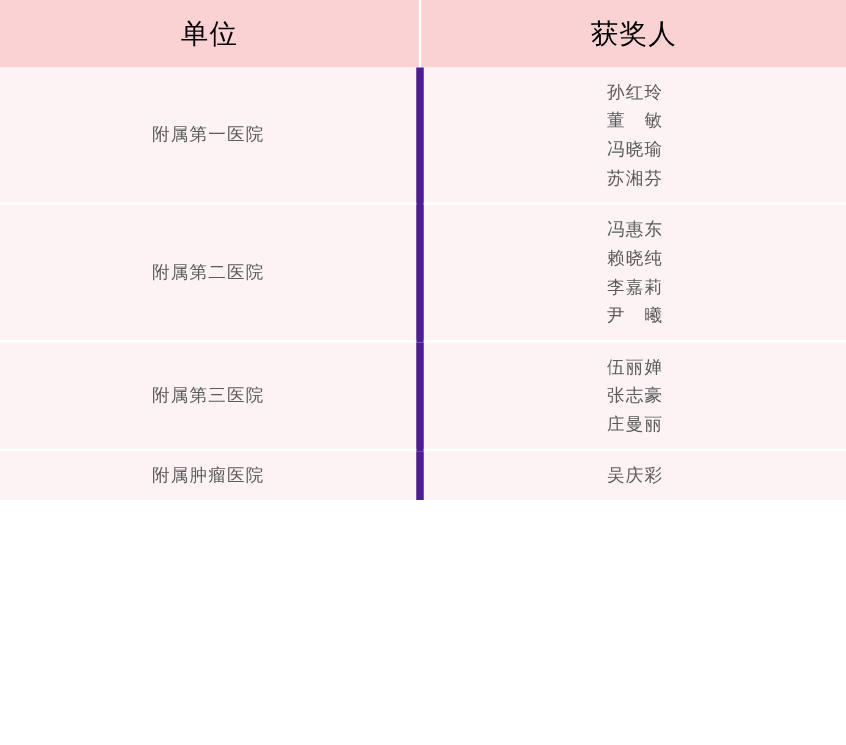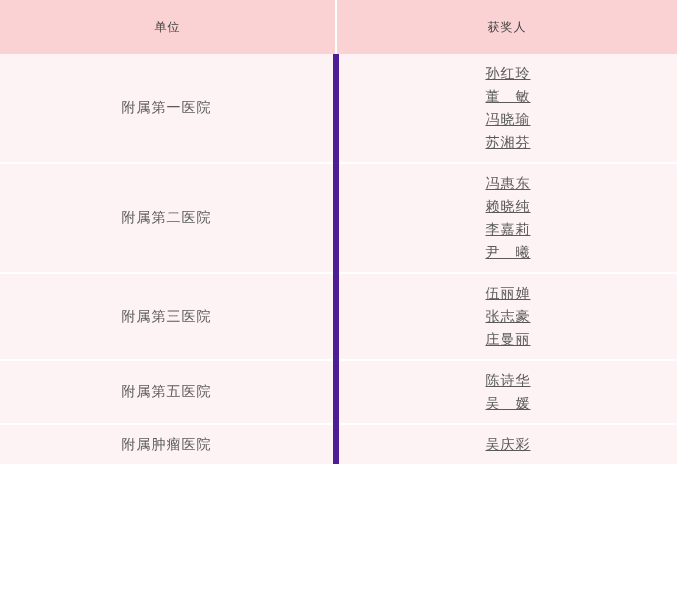--- a/index.html
+++ b/index.html
@@ -17,22 +17,22 @@
   .award-table {
     width: 677px;
     border-collapse: collapse;
     table-layout: fixed;
   }
   .award-table col.col-unit { width: 336px; }
   .award-table col.col-winner { width: 341px; }
 
   .award-table thead th {
     background: #fbd2d3;
-    color: #404040;
-    font-size: 12px;
+    color: #000000;
+    font-size: 22px;
     font-weight: normal;
     height: 52px;
     text-align: center;
     vertical-align: middle;
     border-right: 2px solid #ffffff;
     letter-spacing: 1px;
   }
   .award-table thead th:last-child {
     border-right: none;
     margin-left: 40px;
@@ -43,21 +43,20 @@
     border-bottom: 2px solid #ffffff;
     border-right: 6px solid #4c1d95;
     text-align: center;
     vertical-align: middle;
     font-size: 14px;
     color: #5a5a5a;
     padding: 8px 4px;
   }
   .award-table tbody td:last-child {
     border-right: none;
-    text-decoration: underline;
   }
   .award-table tbody tr:last-child td {
     border-bottom: none;
   }
   .unit-cell {
     letter-spacing: 1px;
   }
   .winner-list {
     display: block;
     line-height: 23px;
@@ -109,29 +108,20 @@
       <td class="unit-cell">附属第三医院</td>
       <td>
         <span class="winner-list">
           <span class="winner-name">伍丽婵</span>
           <span class="winner-name">张志豪</span>
           <span class="winner-name">庄曼丽</span>
         </span>
       </td>
     </tr>
     <tr>
-      <td class="unit-cell">附属第五医院</td>
-      <td>
-        <span class="winner-list">
-          <span class="winner-name">陈诗华</span>
-          <span class="winner-name">吴　媛</span>
-        </span>
-      </td>
-    </tr>
-    <tr>
       <td class="unit-cell">附属肿瘤医院</td>
       <td>
         <span class="winner-list">
           <span class="winner-name">吴庆彩</span>
         </span>
       </td>
     </tr>
   </tbody>
 </table>
 

